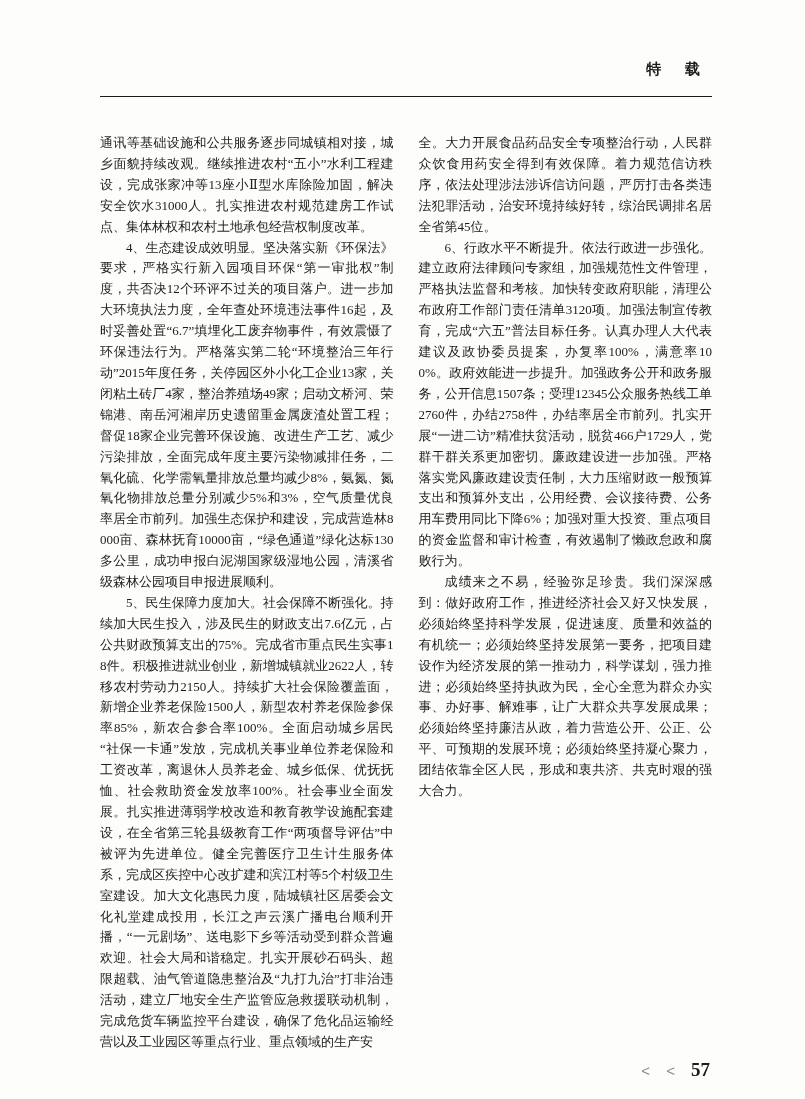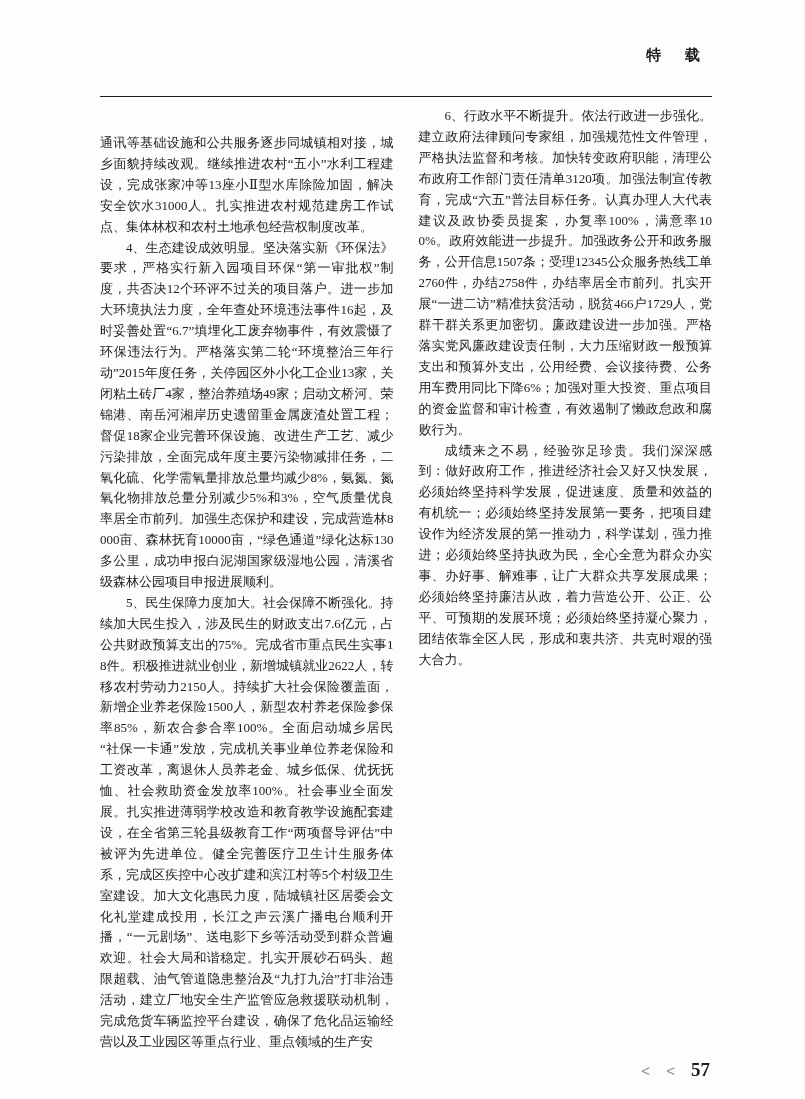--- a/index.html
+++ b/index.html
@@ -13,20 +13,21 @@
     background: #fdfdfb;
     color: #1c1c1c;
     padding: 46px 93px 0 100px;
     overflow: hidden;
   }
 
   
   .masthead-row {
     display: flex;
     justify-content: flex-end;
+    align-items: center;
     gap: 14px;
     height: 46px;
   }
   .section-label {
     font-size: 15px;
     font-weight: bold;
     letter-spacing: 10px;
     margin-right: 2px;
     white-space: nowrap;
   }
@@ -119,20 +120,21 @@
     <div class="header-rule"></div>
   </header>
 
   <main class="columns">
     <section class="col">
       <p class="para no-indent">通讯等基础设施和公共服务逐步同城镇相对接，城乡面貌持续改观。继续推进农村“五小”水利工程建设，完成张家冲等13座小Ⅱ型水库除险加固，解决安全饮水31000人。扎实推进农村规范建房工作试点、集体林权和农村土地承包经营权制度改革。</p>
       <p class="para">4、生态建设成效明显。坚决落实新《环保法》要求，严格实行新入园项目环保“第一审批权”制度，共否决12个环评不过关的项目落户。进一步加大环境执法力度，全年查处环境违法事件16起，及时妥善处置“6.7”填埋化工废弃物事件，有效震慑了环保违法行为。严格落实第二轮“环境整治三年行动”2015年度任务，关停园区外小化工企业13家，关闭粘土砖厂4家，整治养殖场49家；启动文桥河、荣锦港、南岳河湘岸历史遗留重金属废渣处置工程；督促18家企业完善环保设施、改进生产工艺、减少污染排放，全面完成年度主要污染物减排任务，二氧化硫、化学需氧量排放总量均减少8%，氨氮、氮氧化物排放总量分别减少5%和3%，空气质量优良率居全市前列。加强生态保护和建设，完成营造林8000亩、森林抚育10000亩，“绿色通道”绿化达标130多公里，成功申报白泥湖国家级湿地公园，清溪省级森林公园项目申报进展顺利。</p>
       <p class="para">5、民生保障力度加大。社会保障不断强化。持续加大民生投入，涉及民生的财政支出7.6亿元，占公共财政预算支出的75%。完成省市重点民生实事18件。积极推进就业创业，新增城镇就业2622人，转移农村劳动力2150人。持续扩大社会保险覆盖面，新增企业养老保险1500人，新型农村养老保险参保率85%，新农合参合率100%。全面启动城乡居民“社保一卡通”发放，完成机关事业单位养老保险和工资改革，离退休人员养老金、城乡低保、优抚抚恤、社会救助资金发放率100%。社会事业全面发展。扎实推进薄弱学校改造和教育教学设施配套建设，在全省第三轮县级教育工作“两项督导评估”中被评为先进单位。健全完善医疗卫生计生服务体系，完成区疾控中心改扩建和滨江村等5个村级卫生室建设。加大文化惠民力度，陆城镇社区居委会文化礼堂建成投用，长江之声云溪广播电台顺利开播，“一元剧场”、送电影下乡等活动受到群众普遍欢迎。社会大局和谐稳定。扎实开展砂石码头、超限超载、油气管道隐患整治及“九打九治”打非治违活动，建立厂地安全生产监管应急救援联动机制，完成危货车辆监控平台建设，确保了危化品运输经营以及工业园区等重点行业、重点领域的生产安</p>
     </section>
     <section class="col">
+      <p class="para no-indent">全。大力开展食品药品安全专项整治行动，人民群众饮食用药安全得到有效保障。着力规范信访秩序，依法处理涉法涉诉信访问题，严厉打击各类违法犯罪活动，治安环境持续好转，综治民调排名居全省第45位。</p>
       <p class="para">6、行政水平不断提升。依法行政进一步强化。建立政府法律顾问专家组，加强规范性文件管理，严格执法监督和考核。加快转变政府职能，清理公布政府工作部门责任清单3120项。加强法制宣传教育，完成“六五”普法目标任务。认真办理人大代表建议及政协委员提案，办复率100%，满意率100%。政府效能进一步提升。加强政务公开和政务服务，公开信息1507条；受理12345公众服务热线工单2760件，办结2758件，办结率居全市前列。扎实开展“一进二访”精准扶贫活动，脱贫466户1729人，党群干群关系更加密切。廉政建设进一步加强。严格落实党风廉政建设责任制，大力压缩财政一般预算支出和预算外支出，公用经费、会议接待费、公务用车费用同比下降6%；加强对重大投资、重点项目的资金监督和审计检查，有效遏制了懒政怠政和腐败行为。</p>
       <p class="para">成绩来之不易，经验弥足珍贵。我们深深感到：做好政府工作，推进经济社会又好又快发展，必须始终坚持科学发展，促进速度、质量和效益的有机统一；必须始终坚持发展第一要务，把项目建设作为经济发展的第一推动力，科学谋划，强力推进；必须始终坚持执政为民，全心全意为群众办实事、办好事、解难事，让广大群众共享发展成果；必须始终坚持廉洁从政，着力营造公开、公正、公平、可预期的发展环境；必须始终坚持凝心聚力，团结依靠全区人民，形成和衷共济、共克时艰的强大合力。</p>
     </section>
   </main>
 
   <footer class="footer">
     <div class="page-num-row">
       <span class="angles">&lt; &lt;</span>
       <span class="page-num">57</span>
     </div>

